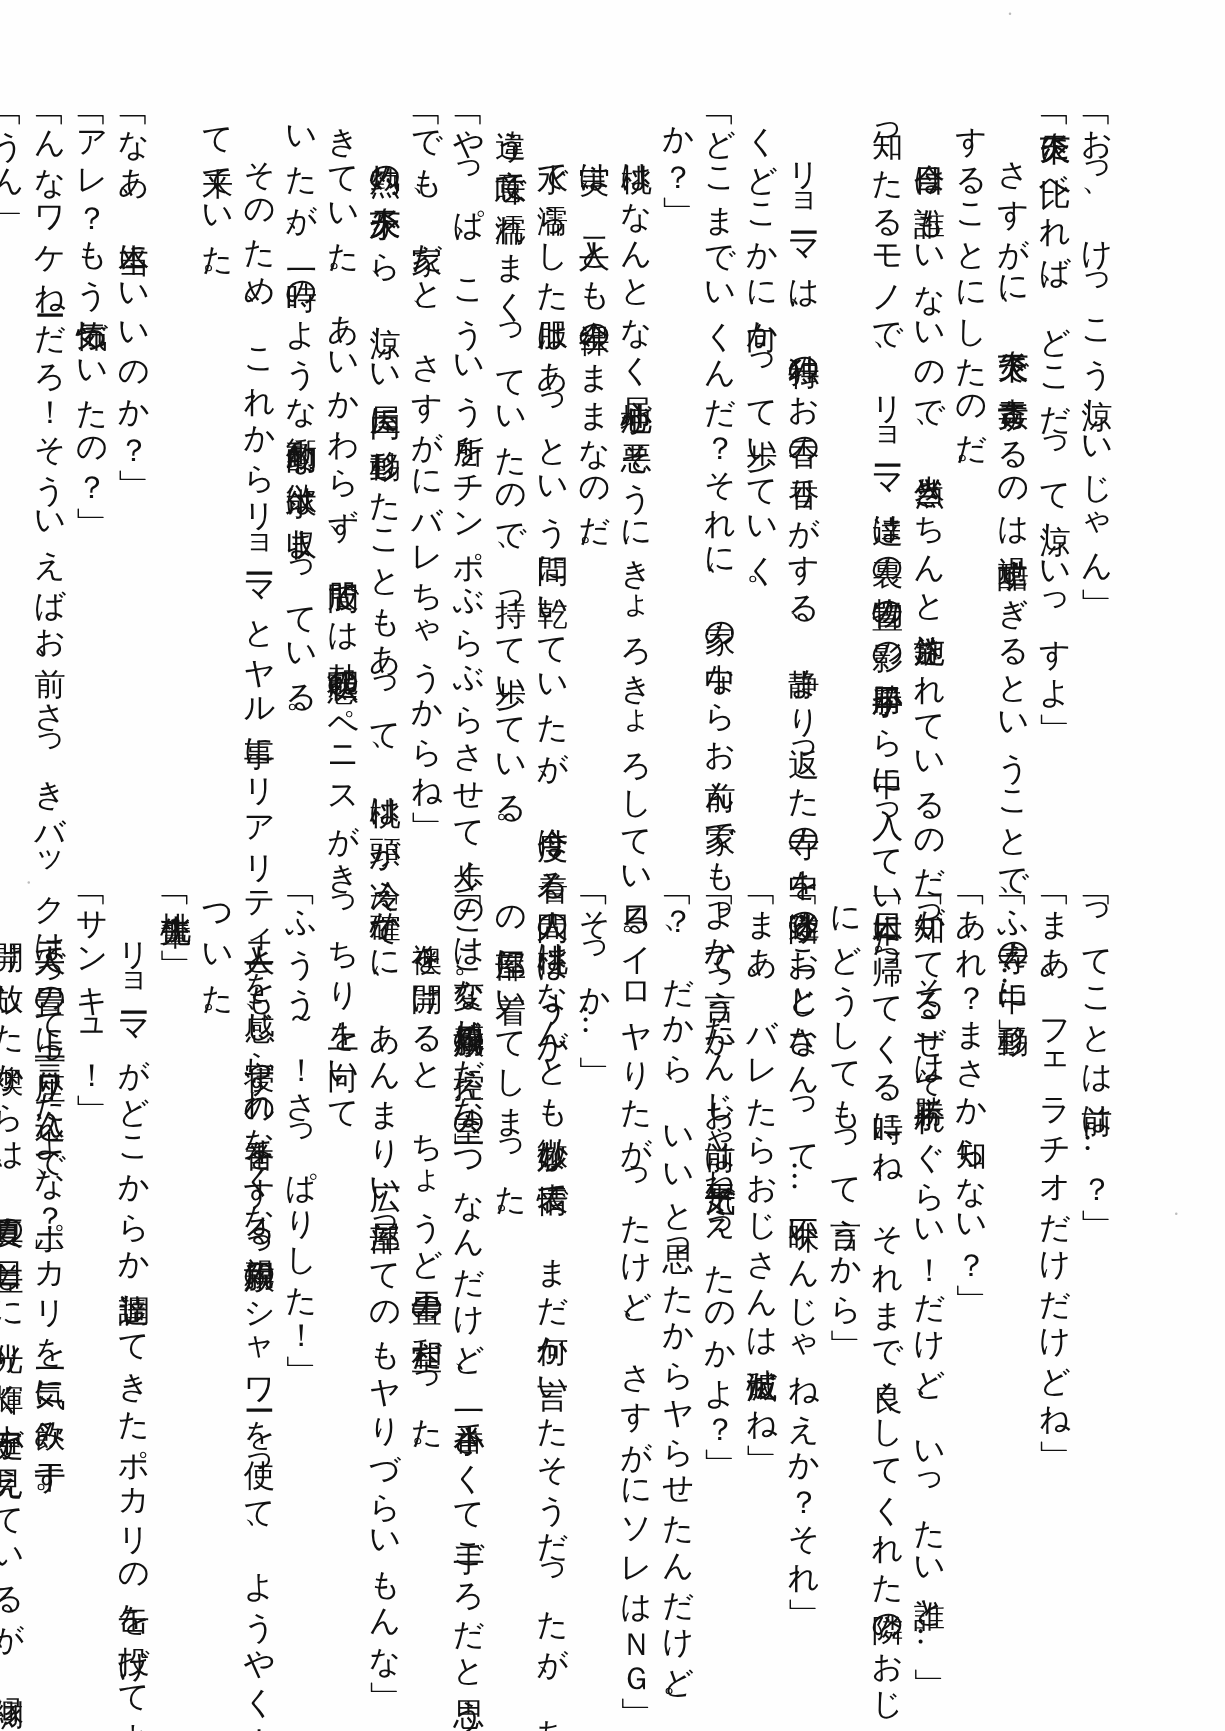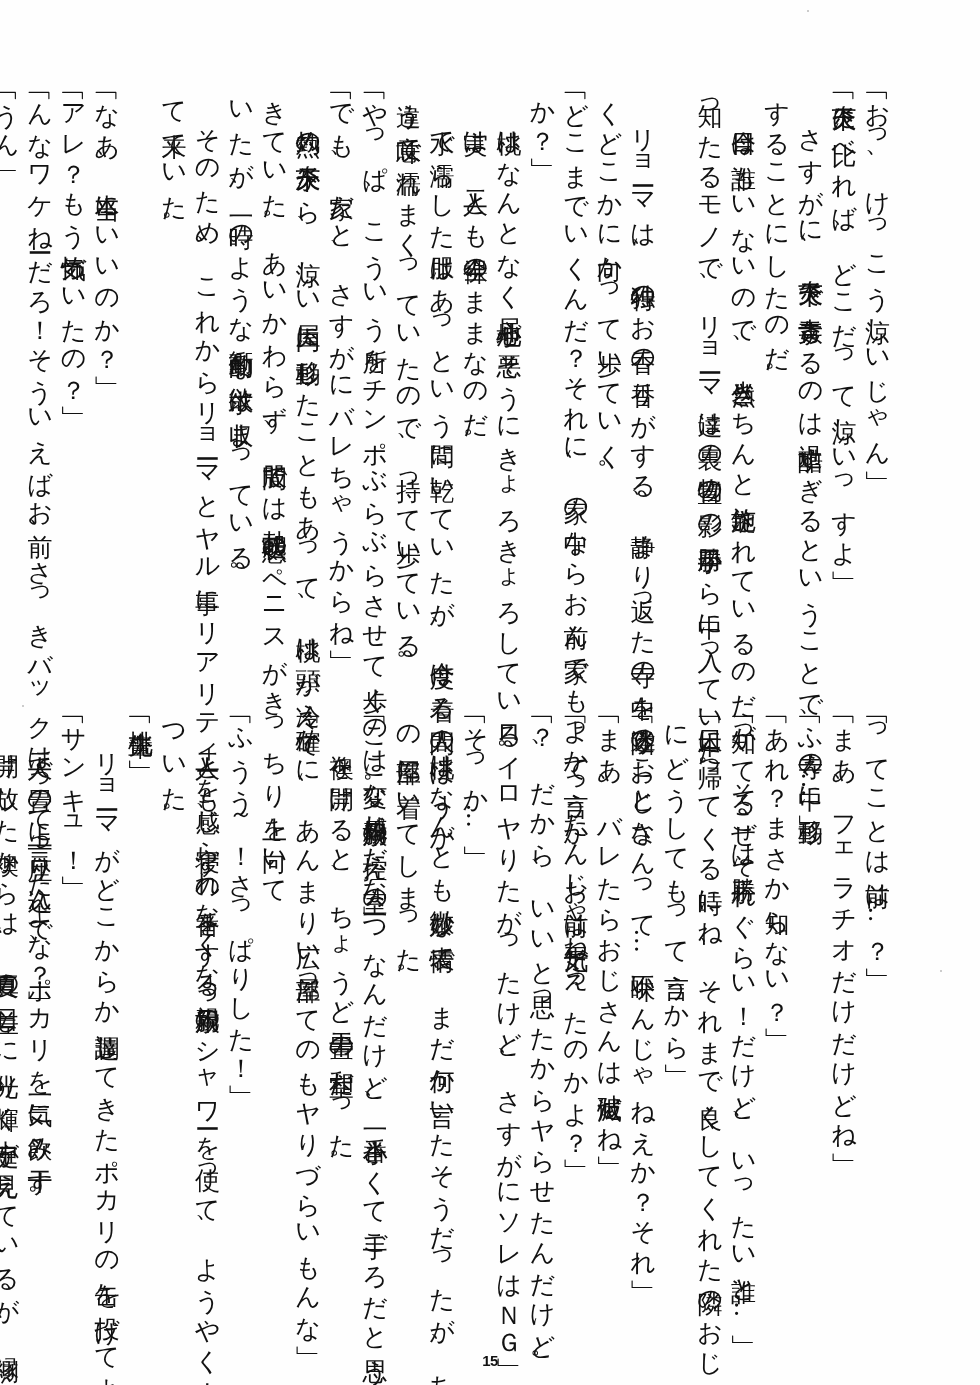--- a/index.html
+++ b/index.html
@@ -24,17 +24,16 @@
     letter-spacing: -0.5px;
   }
   .speck { position: absolute; width: 2px; height: 2px; background: #bbb; border-radius: 1px; }
 </style>
 </head>
 <body>
 
 <div class="page">
   <div class="block top-block" id="top-block"><span class="line">「おっ、けっこう涼しいじゃん」</span><span class="line">「炎天下に比べれば、どこだって涼しいっすよ」</span><span class="line">　さすがに、炎天下で青姦するのは過酷すぎるということで、寺の中に移動</span><span class="line">することにしたのだ。</span><span class="line">　今日は誰もいないので、当然きちんと施錠されているのだが、そこは勝手</span><span class="line">知ったるモノで、リョーマ達は裏の物置の影の勝手口から中に入っていた。</span><span class="line">　</span><span class="line">　リョーマは、独特のお香の香りがする、静まり返った寺の中を迷うことな</span><span class="line">くどこかに向かって歩いていく。</span><span class="line">「どこまでいくんだ？それに、家の中ならお前ん家でもよかったんじゃねえ</span><span class="line">か？」</span><span class="line">　桃はなんとなく居心地が悪そうにきょろきょろしている。</span><span class="line">　実は、二人とも全裸のままなのだ。</span><span class="line">　水で濡らした服はあっという間に乾いていたが、今度は着る人間のほうが</span><span class="line">違う意味で濡れまくっていたので、持って歩いている。</span><span class="line">「やっぱ、こういう所をチンポぶらぶらさせて歩くのは変な感じだな」</span><span class="line">「でも、家だと、さすがにバレちゃうからね」</span><span class="line">　灼熱の炎天下から、涼しい屋内に移動したこともあって、桃は頭が冷えて</span><span class="line">きていた。あいかわらず、股間では勃起状態のペニスがきっちり上を向いて</span><span class="line">いたが、一時のような衝動的な欲求は収まっている。</span><span class="line">　そのため、これからリョーマとヤル事にリアリティーを感じられなくなっ</span><span class="line">て来ていた。</span><span class="line">　</span><span class="line">「なあ、本当にいいのか？」</span><span class="line">「アレ？もう怖気づいたの？」</span><span class="line">「んなワケねーだろ！そういえばお前、さっきバックはって言ったよな？」</span><span class="line">「うん」</span></div>
   <div class="block bottom-block" id="bottom-block"><span class="line">「ってことは前は…？」</span><span class="line">「まあ、フェラチオだけだけどね」</span><span class="line">「ふぇ…」</span><span class="line">「あれ？まさか知らない？」</span><span class="line">「知ってるぜそれぐらい！だけど、いったい誰と…」</span><span class="line">「日本に帰ってくる時にね、それまで良くしてくれた隣のおじさんが、記念</span><span class="line">にどうしてもって言うから」</span><span class="line">「隣のおじさんって…不味いんじゃねえか？それ」</span><span class="line">「まあ、バレたらおじさんは破滅だね」</span><span class="line">「って言うか、お前は平気だったのかよ？」</span><span class="line">「？、だから、いいと思ったからヤらせたんだけど。まあ、本当はもっとイ</span><span class="line">ロイロヤりたがったけど、さすがにソレはＮＧ」</span><span class="line">「そっか…」</span><span class="line">　桃はなんとも微妙な表情で、まだ何か言いたそうだったが、ちょうど目的</span><span class="line">の部屋に着いてしまった。</span><span class="line">「ここ。親族用の控え室の一つなんだけど、一番小さくて手ごろだと思う」</span><span class="line">　襖を開けると、ちょうど十二畳の和室だった。</span><span class="line">「確かに、あんまり広い部屋ってのもヤりづらいもんな」</span><span class="line">　</span><span class="line">「ふうう～！さっぱりした！」</span><span class="line">　二人とも、寝ずの番をする親族用のシャワーを使って、ようやく人心地が</span><span class="line">ついた。</span><span class="line">「桃先輩！」</span><span class="line">　リョーマがどこからか調達してきたポカリの缶を投げてよこした。</span><span class="line">「サンキュ！」</span><span class="line">　二人で畳の上に座り込んで、ポカリを一気に飲み干す。</span><span class="line">　開け放した襖からは、真夏の日差しに光り輝く中庭が見えているが、縁側</span></div>
-  <div class="page-number">15</div>
   <div class="speck" style="left:807px;top:10px;"></div>
   <div class="speck" style="left:22px;top:705px;"></div>
   <div class="speck" style="left:940px;top:970px;"></div>
 </div>
 
 </body></html>

